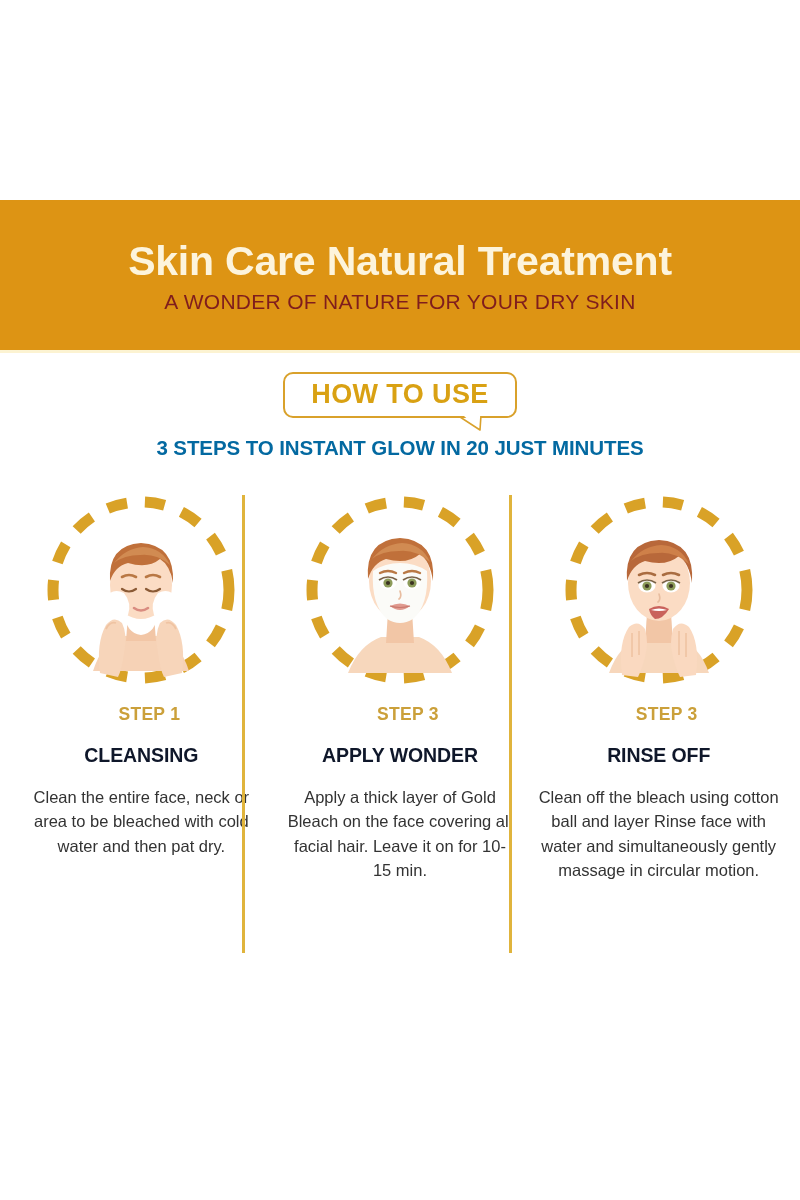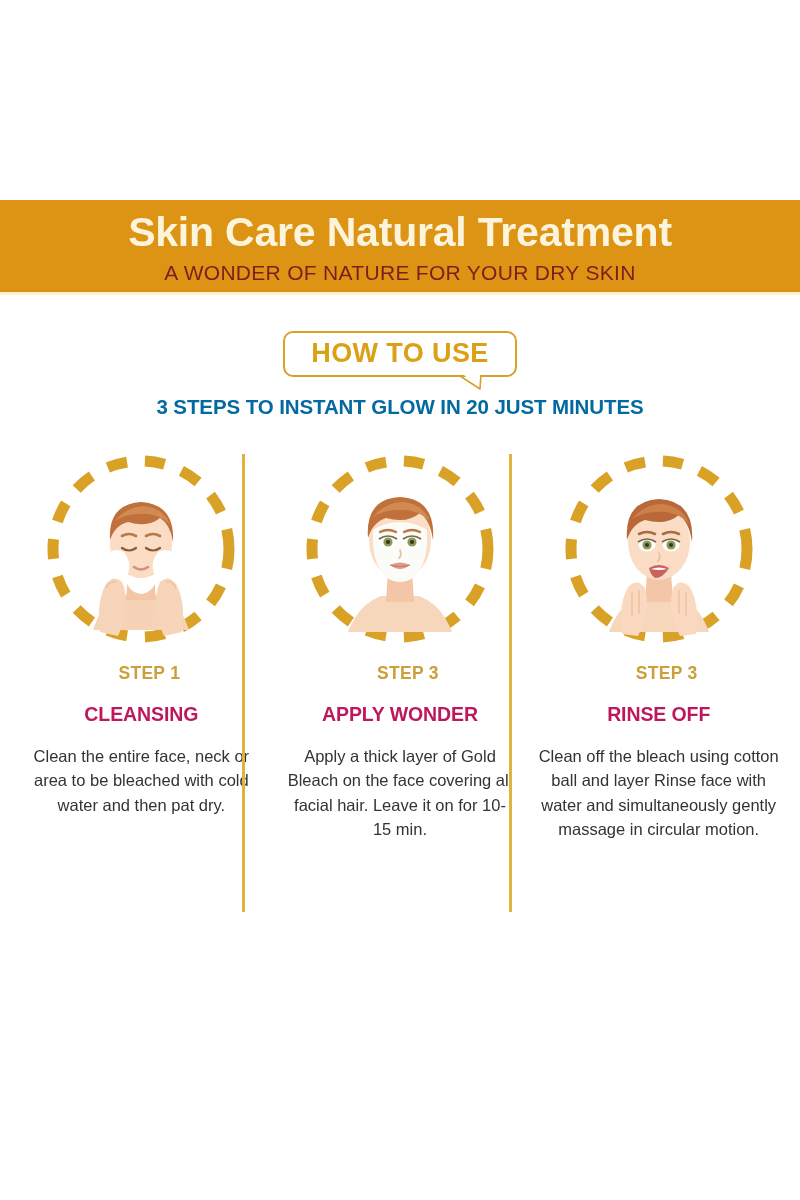--- a/index.html
+++ b/index.html
@@ -13,21 +13,21 @@
     font-family: "Liberation Sans", sans-serif;
     position: relative;
     overflow: hidden;
   }
 
   
   .top-spacer { height: 200px; background: #ffffff; }
 
   
   .header-band {
-    height: 92px;
+    height: 150px;
     background: #DD9414;
     display: flex;
     flex-direction: column;
     align-items: center;
     justify-content: center;
     box-sizing: border-box;
     padding-top: 4px;
   }
   .header-title {
     font-size: 41px;
@@ -47,21 +47,21 @@
     text-align: center;
   }
   .band-underline {
     height: 3px;
     background: #FCF3D2;
     width: 100%;
   }
 
   
   .bubble-wrap {
-    margin-top: 36px;
+    margin-top: 19px;
     display: flex;
     justify-content: center;
     position: relative;
   }
   .bubble {
     position: relative;
     border: 2px solid #D9A12B;
     border-radius: 10px;
     padding: 7px 26px 8px 26px;
     background: #ffffff;
@@ -130,21 +130,21 @@
     font-size: 17.5px;
     font-weight: bold;
     color: #CBA03A;
     letter-spacing: 0.3px;
     margin-left: 16px;
   }
   .step-title {
     margin-top: 19px;
     font-size: 19.5px;
     font-weight: bold;
-    color: #be185d;
+    color: #0f172a;
     letter-spacing: -0.1px;
     text-align: left;
   }
   .step-body {
     margin-top: 18px;
     font-size: 16.5px;
     color: #333333;
     line-height: 1.48;
     text-align: center;
     max-width: 230px;

